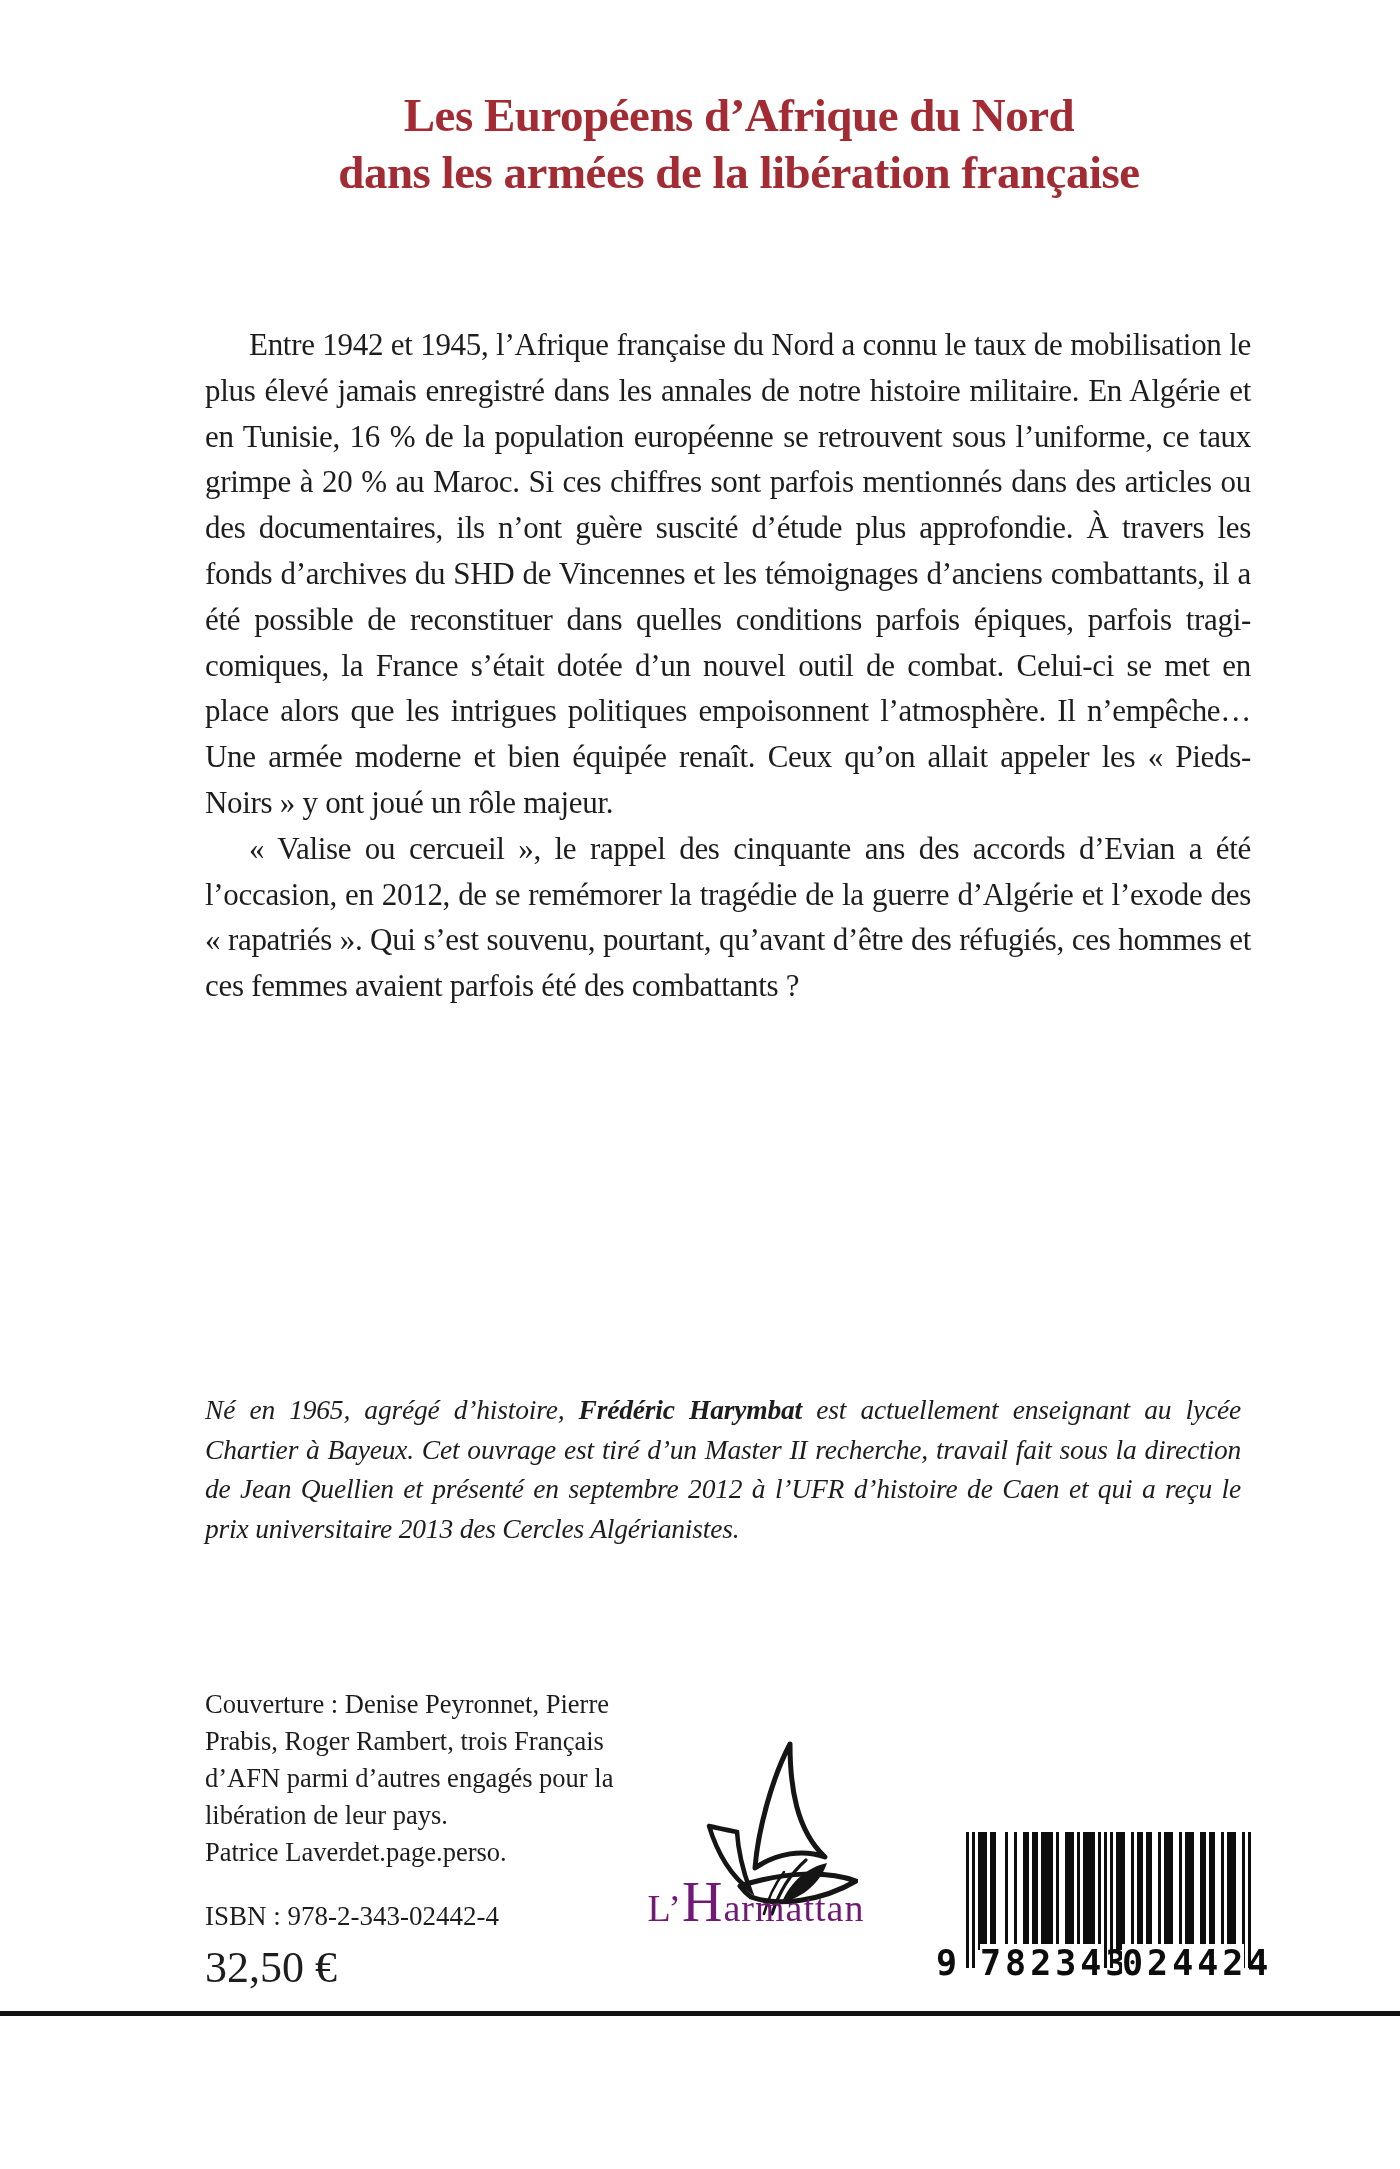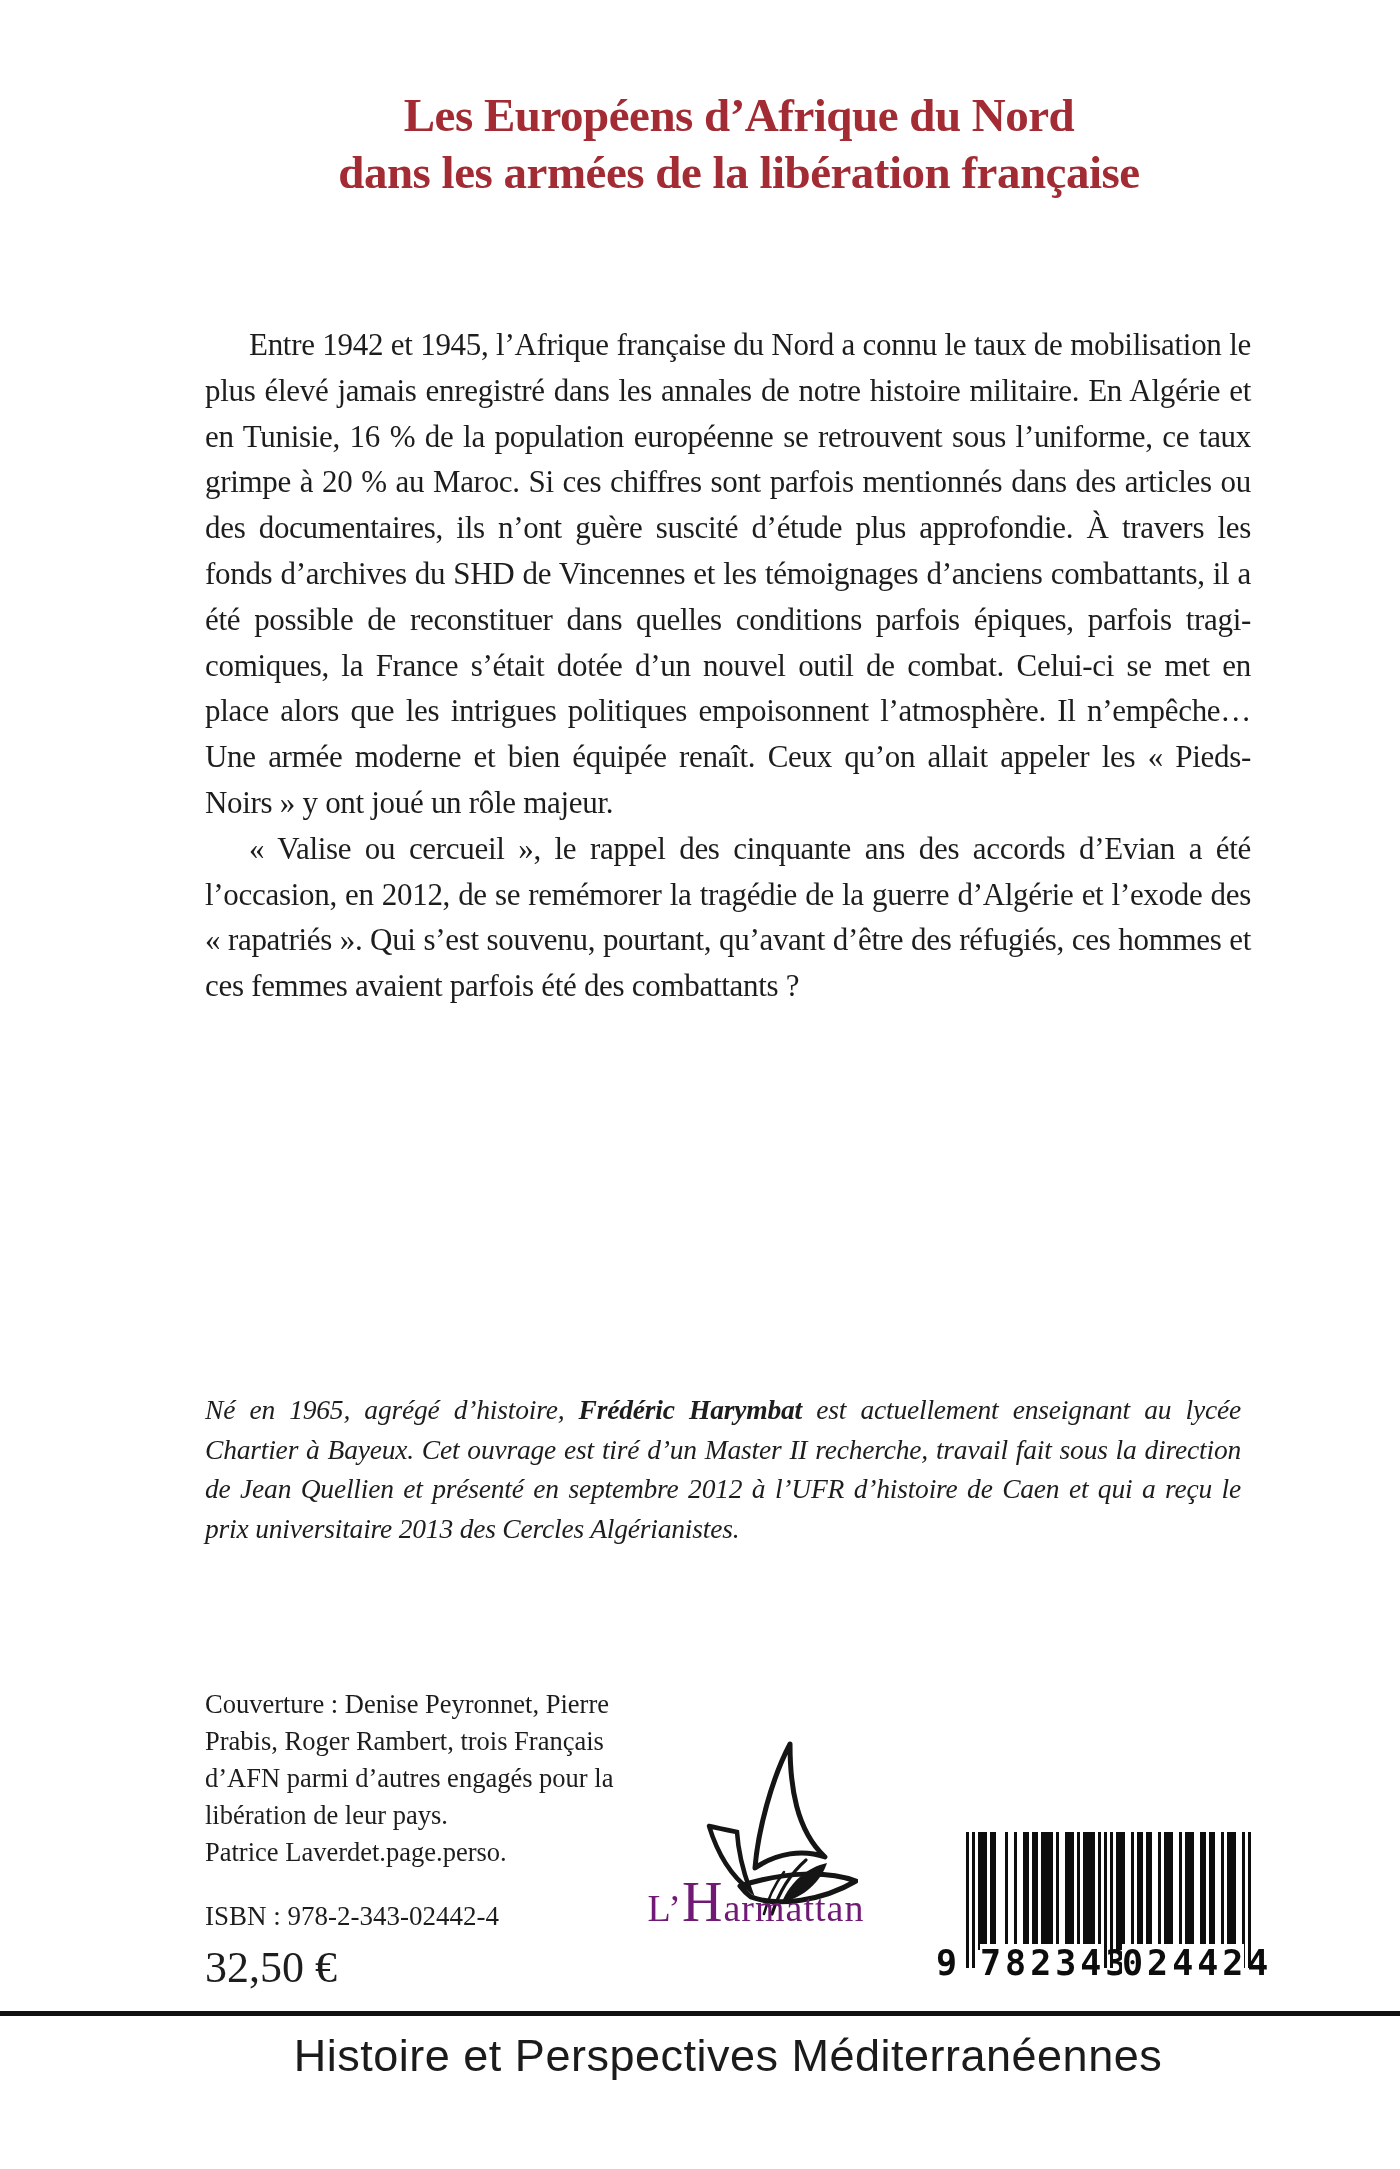--- a/index.html
+++ b/index.html
@@ -195,15 +195,14 @@
       </svg>
     <div class="bc-digits">
       <span class="bc-first">9</span>
       <span class="bc-g1">782343</span>
       <span class="bc-g2">024424</span>
     </div>
   </div>
 
   <div class="rule"></div>
 
-  <div class="series">Histoire et Perspectives Méditerranéennes</div>
 
 </div>
 
 </body></html>

